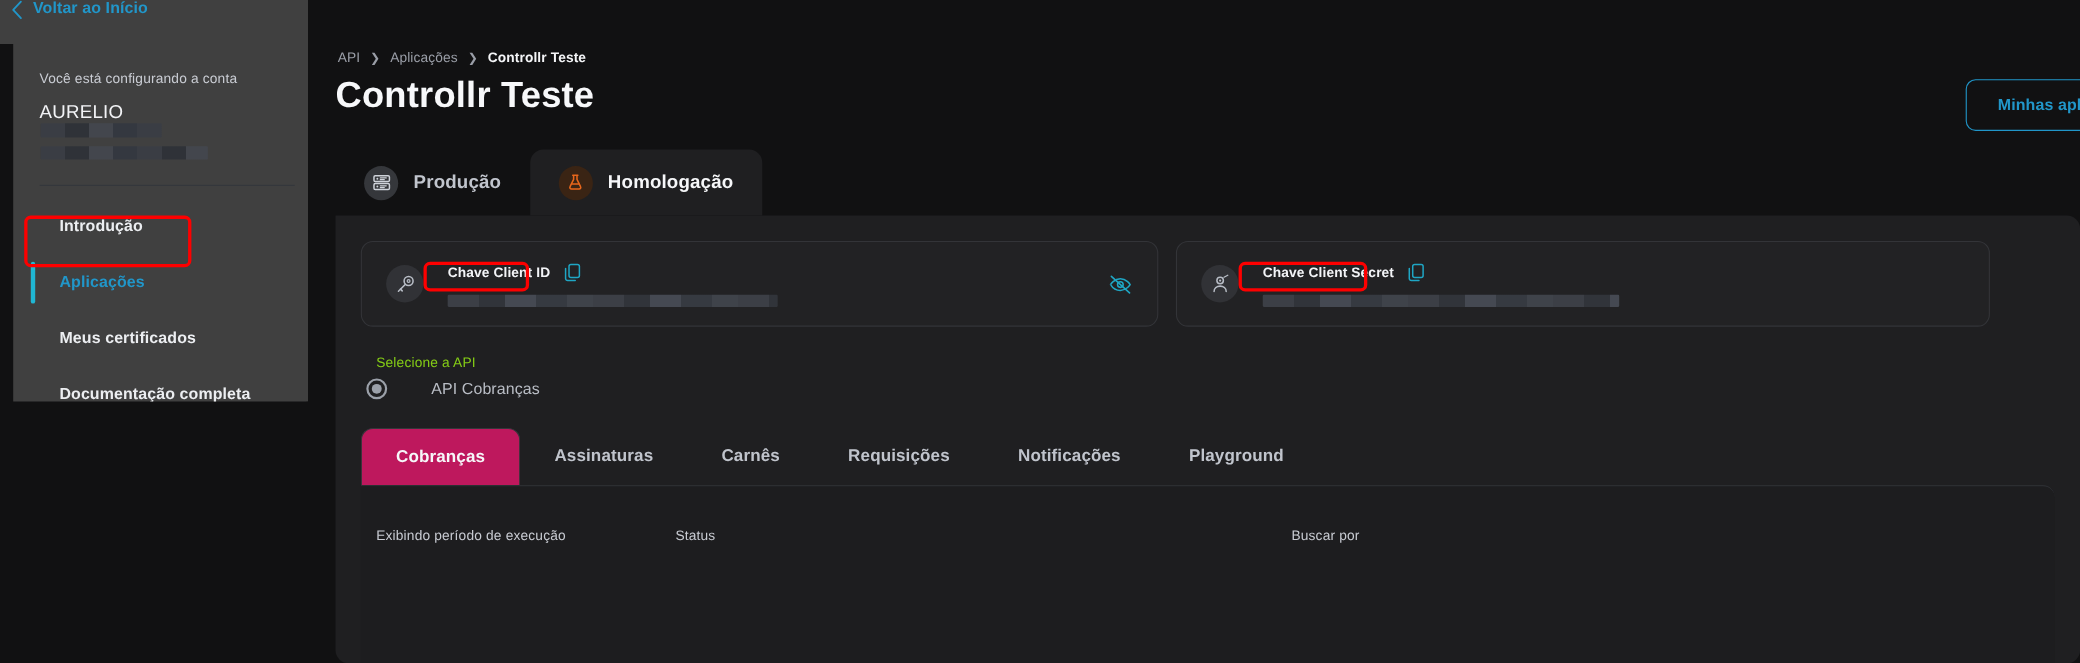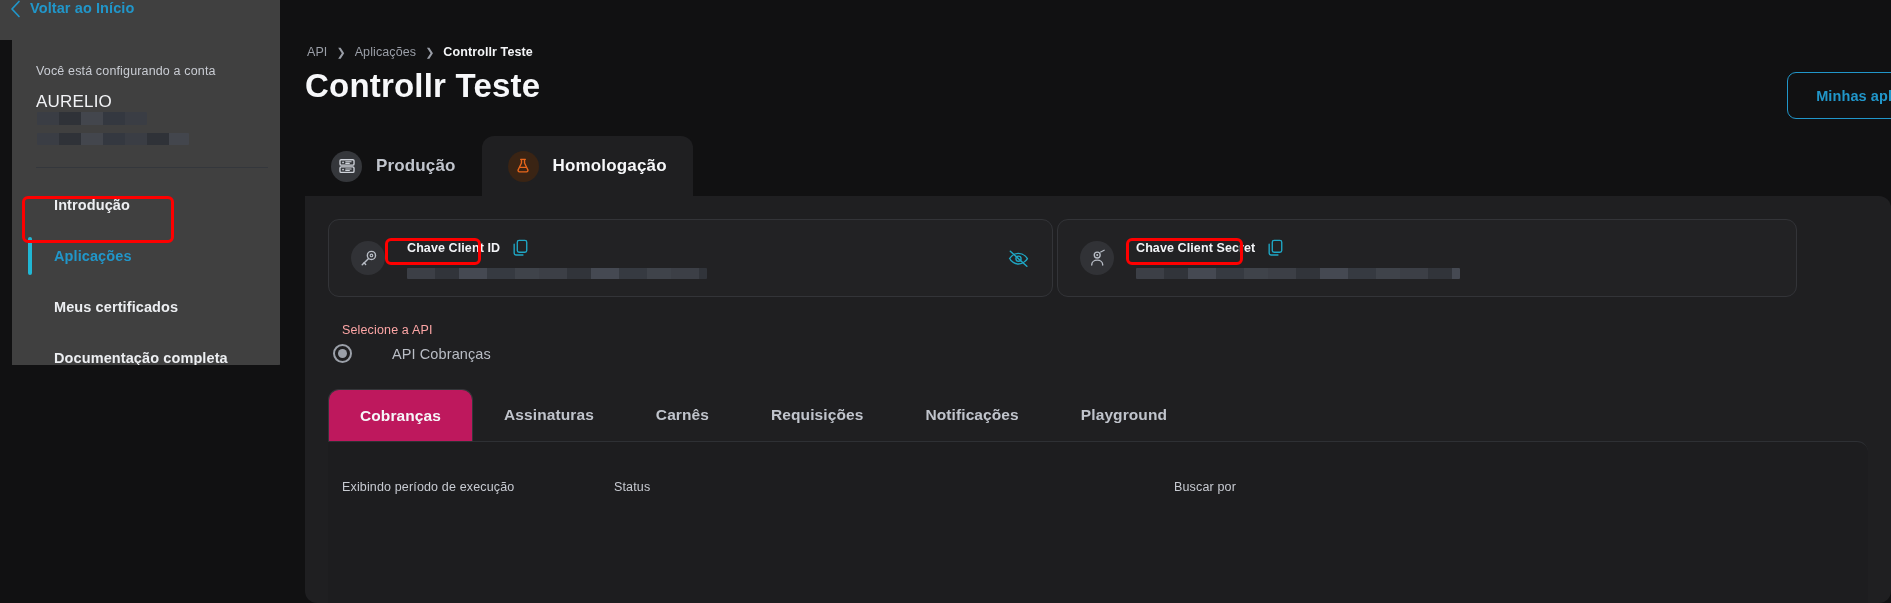--- a/index.html
+++ b/index.html
@@ -224,21 +224,21 @@
     background: #1f1f21;
     border-top-right-radius: 12px;
     border-bottom-left-radius: 12px;
     border-bottom-right-radius: 12px;
   }
 
   .keys-row {
     position: absolute;
     left: 23px; top: 23px;
     display: flex;
-    gap: 4px;
+    gap: 16px;
   }
   .key-card {
     background: #222224;
     border: 1px solid #333438;
     border-radius: 11px;
     height: 78px;
     display: flex;
     align-items: center;
     padding: 0 22px;
     position: relative;
@@ -299,21 +299,21 @@
     line-height: 0;
     margin-left: 14px;
     flex: 0 0 auto;
   }
 
   
   .select-api-label {
     position: absolute;
     left: 37px; top: 127px;
     font-size: 12.5px;
-    color: #fca5a5;
+    color: #84cc16;
     letter-spacing: .15px;
   }
   .radio-row {
     position: absolute;
     left: 28px; top: 148px;
     display: flex;
     align-items: center;
     gap: 12px;
     cursor: pointer;
   }

